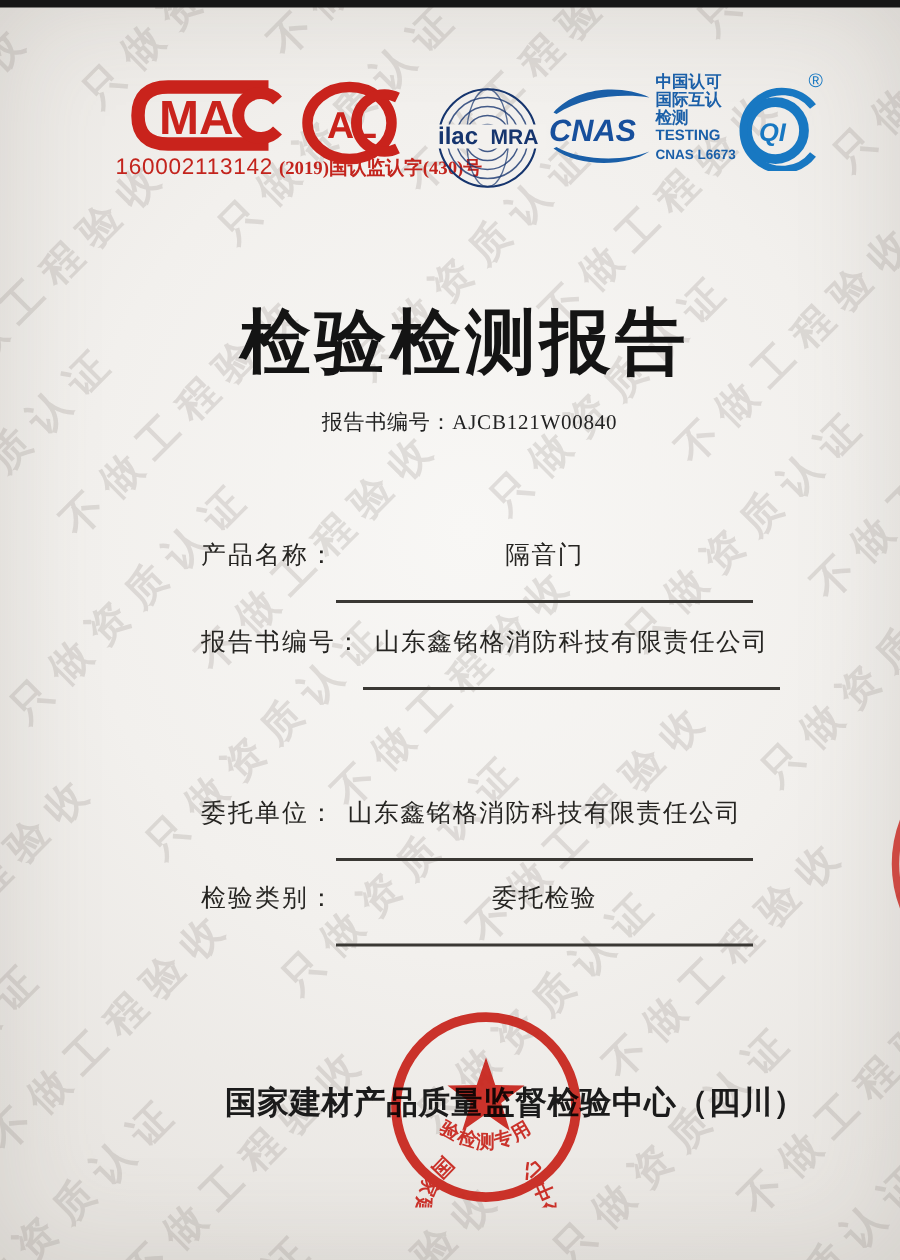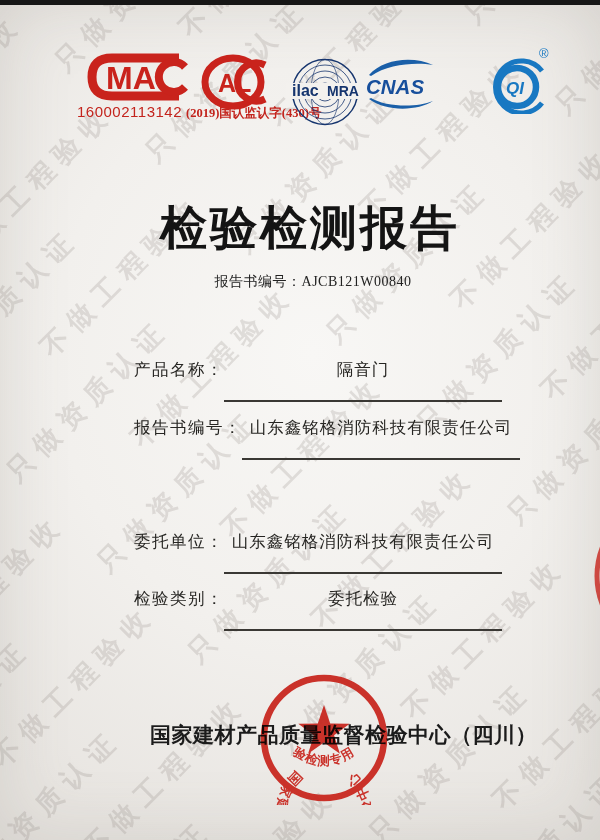--- a/index.html
+++ b/index.html
@@ -105,20 +105,27 @@
       <rect x="1" y="31" width="78" height="16" fill="#f3f1ee"></rect>
       <text x="7" y="44" font-size="16" font-weight="bold" fill="#16356e">ilac</text>
       <text x="42" y="44" font-size="14" font-weight="bold" fill="#16356e">MRA</text>
     </svg>
 
     <svg class="abs" style="left:366px;top:55px" width="70" height="58" viewBox="0 0 70 58">
       <path d="M3,20 C18,3 48,1 67,10 C50,7 22,9 5,21 Z" fill="#1a5fa8"></path>
       <text x="0" y="39" font-size="20.5" font-weight="bold" font-style="italic" fill="#174f9c">CNAS</text>
       <path d="M3,44 C20,57 52,56 67,46 C50,53 20,52 5,43 Z" fill="#1a5fa8"></path>
     </svg>
+    <div class="cnas-txt">
+      <div class="cjk">中国认可</div>
+      <div class="cjk">国际互认</div>
+      <div class="cjk">检测</div>
+      <div class="lat">TESTING</div>
+      <div class="sml">CNAS L6673</div>
+    </div>
 
     <svg class="abs" style="left:492px;top:44px" width="64" height="70" viewBox="0 0 64 70">
       <circle cx="25" cy="43" r="19" fill="none" stroke="#1878c2" stroke-width="6.5"></circle>
       <path d="M50,27 A26,26 0 1 0 50,59" fill="none" stroke="#1878c2" stroke-width="5"></path>
       <text x="14" y="50" font-size="17" font-weight="bold" font-style="italic" fill="#1878c2">QI</text>
       <text x="47" y="14" font-size="13" fill="#1878c2">®</text>
     </svg>
 
     <div class="title">检验检测报告</div>
     <div class="report-no">

